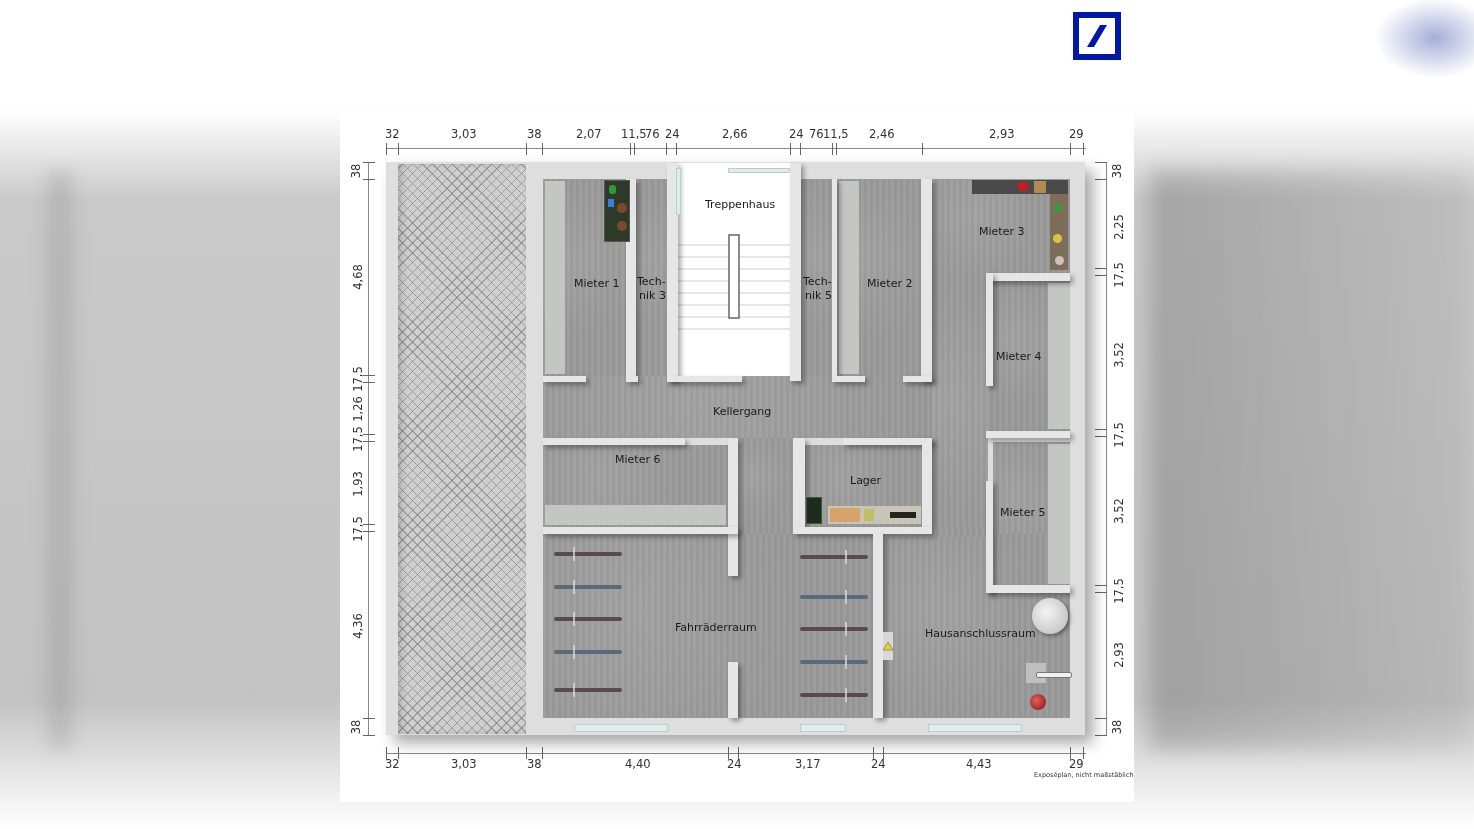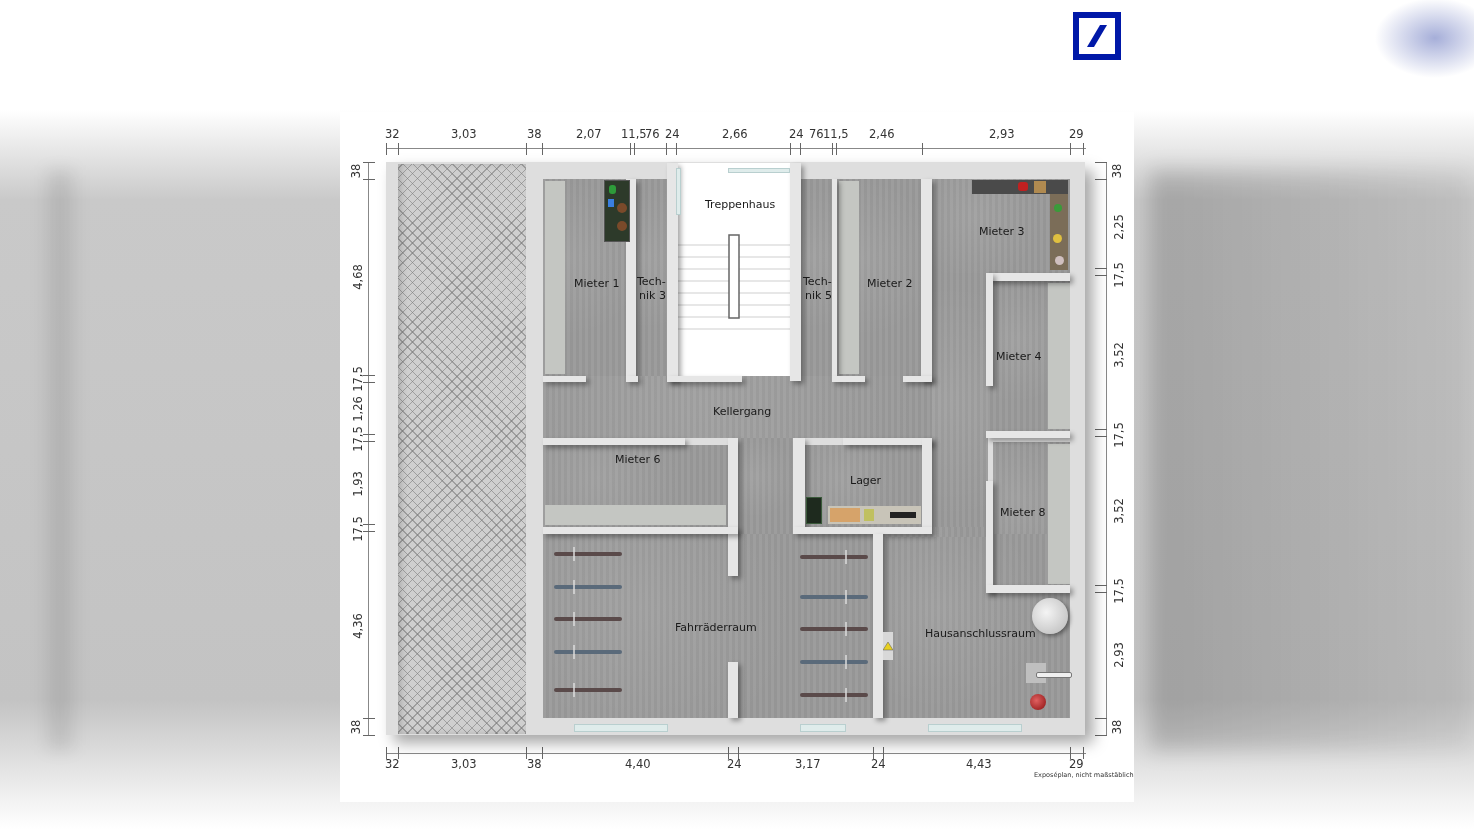--- a/index.html
+++ b/index.html
@@ -300,15 +300,15 @@
 <div class="room-label" style="left:637px;top:275px">Tech-</div>
 <div class="room-label" style="left:639px;top:289px">nik 3</div>
 <div class="room-label" style="left:803px;top:275px">Tech-</div>
 <div class="room-label" style="left:805px;top:289px">nik 5</div>
 <div class="room-label" style="left:867px;top:277px">Mieter 2</div>
 <div class="room-label" style="left:979px;top:225px">Mieter 3</div>
 <div class="room-label" style="left:996px;top:350px">Mieter 4</div>
 <div class="room-label" style="left:713px;top:405px">Kellergang</div>
 <div class="room-label" style="left:615px;top:453px">Mieter 6</div>
 <div class="room-label" style="left:850px;top:474px">Lager</div>
-<div class="room-label" style="left:1000px;top:506px">Mieter 8</div>
+<div class="room-label" style="left:1000px;top:506px">Mieter 5</div>
 <div class="room-label" style="left:675px;top:621px">Fahrräderraum</div>
 <div class="room-label" style="left:925px;top:627px">Hausanschlussraum</div>
 
 </body></html>

